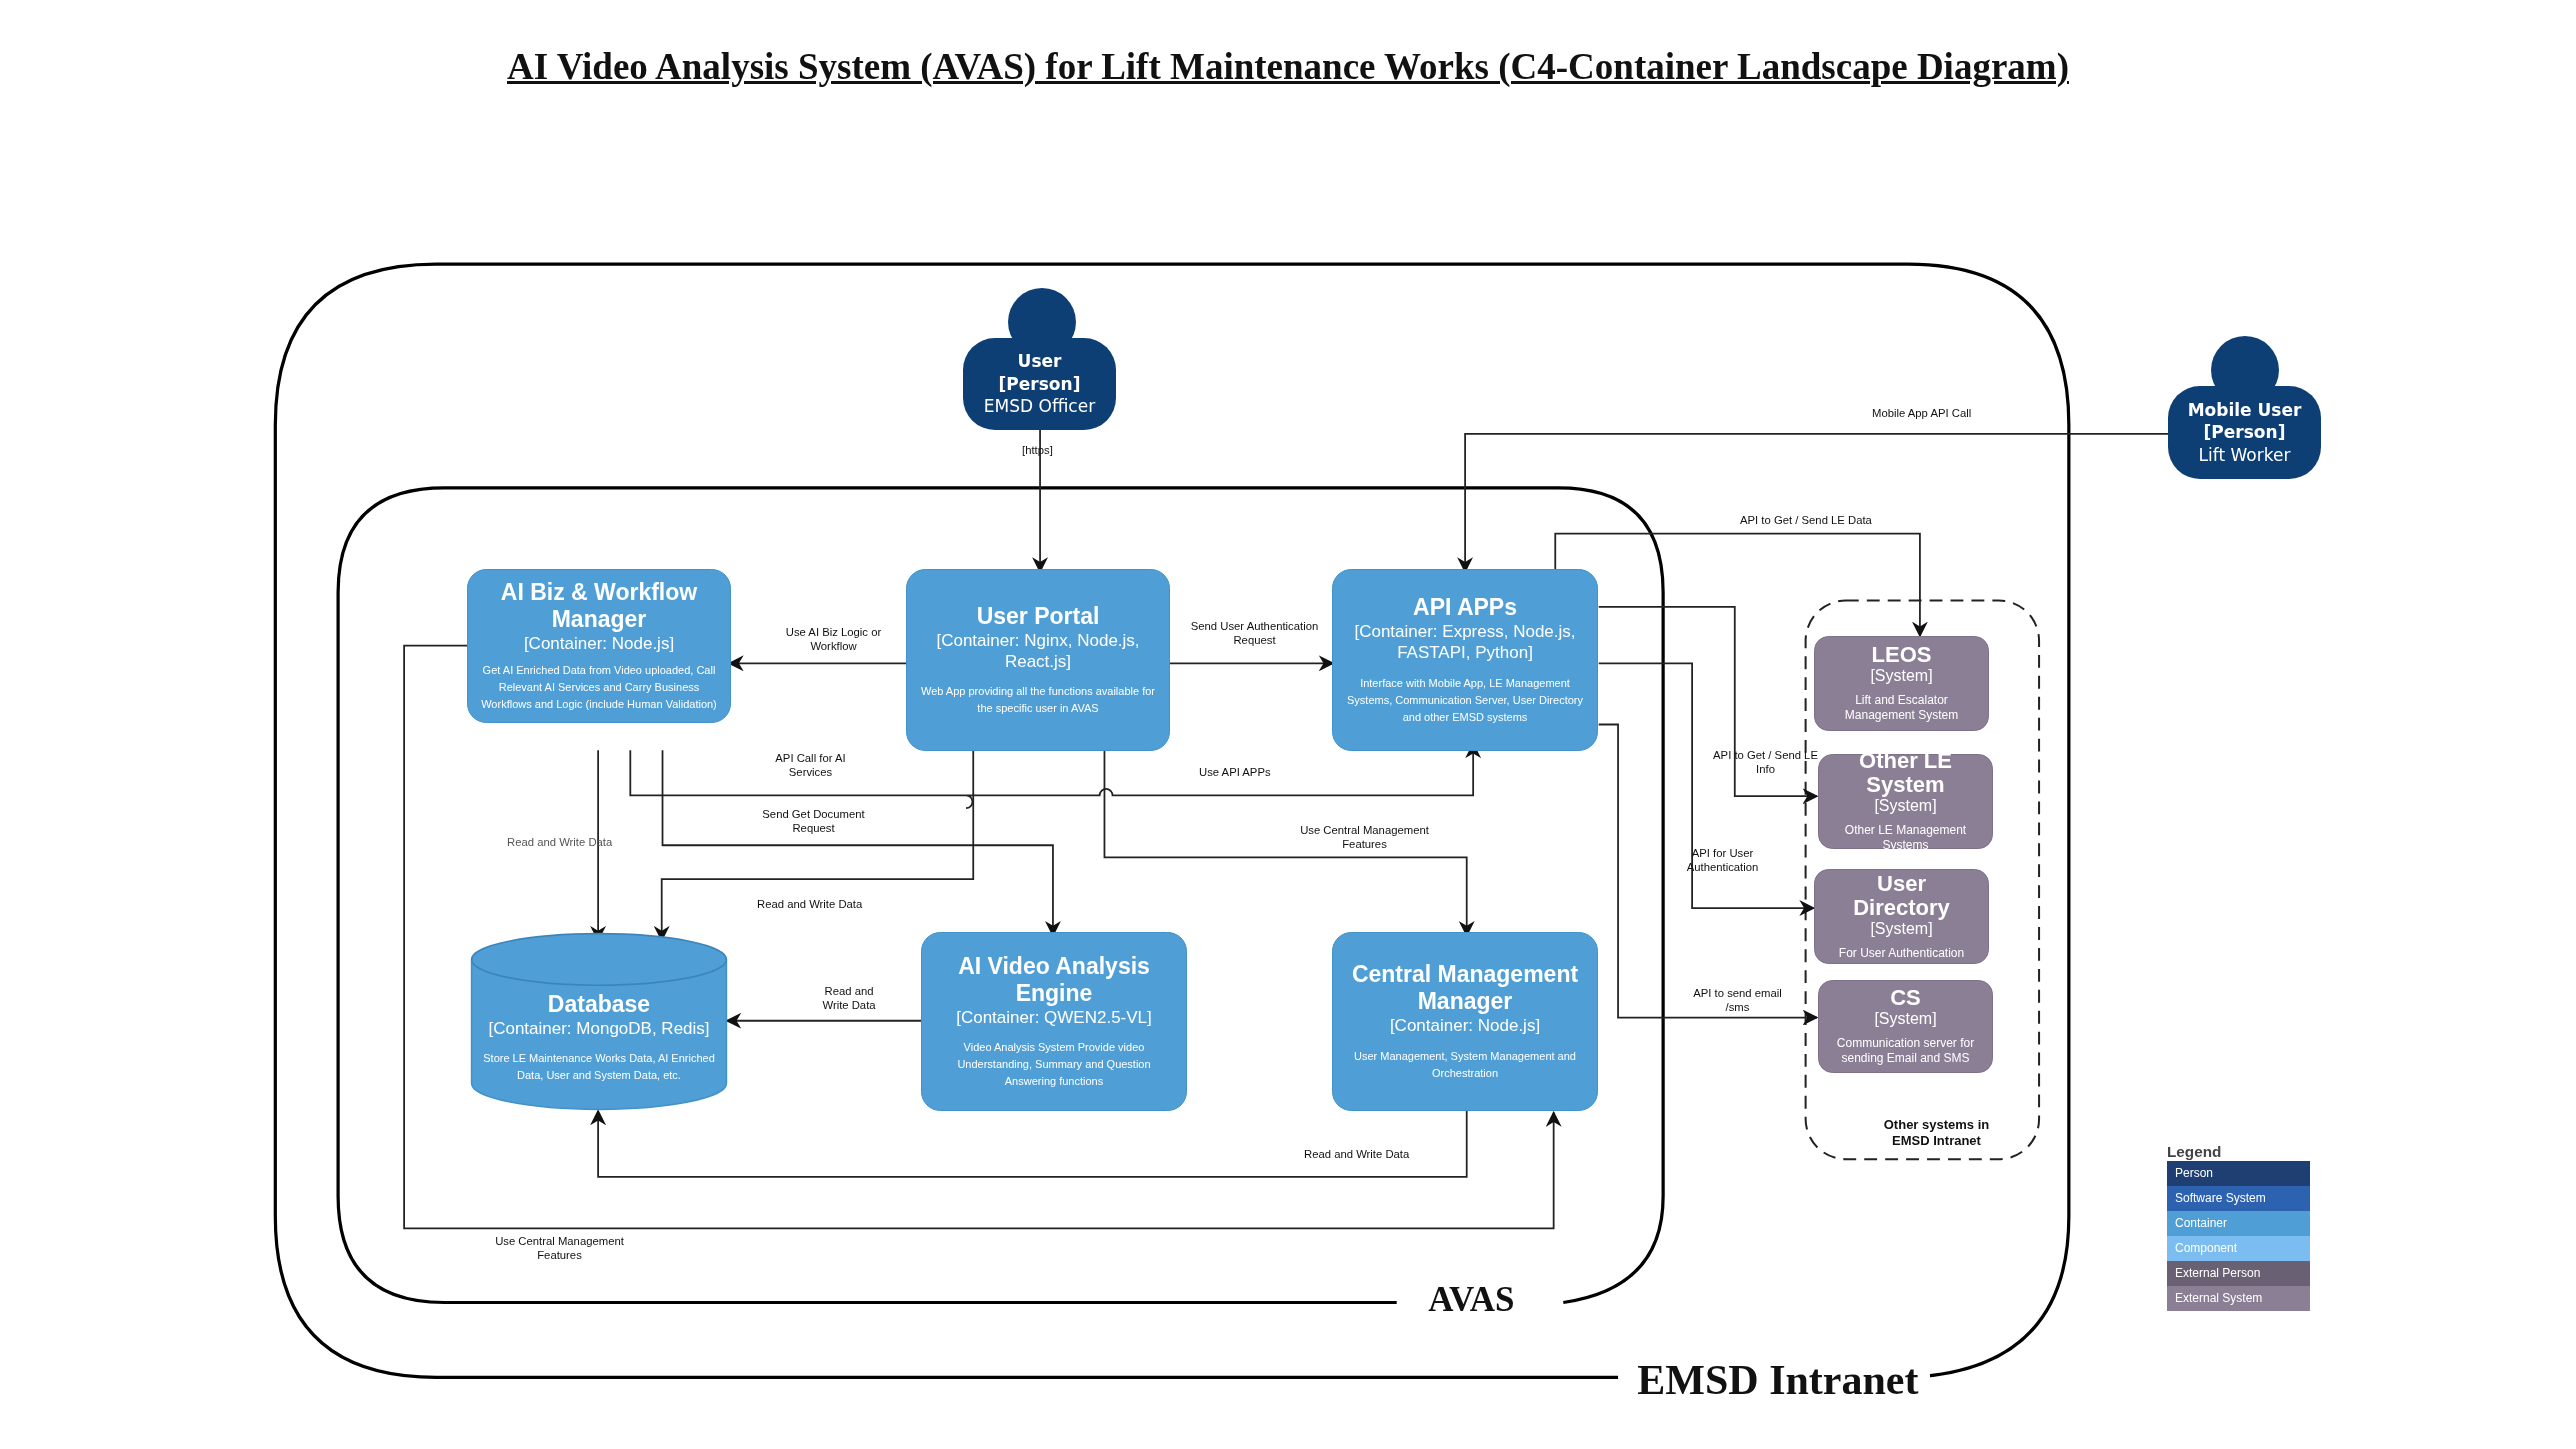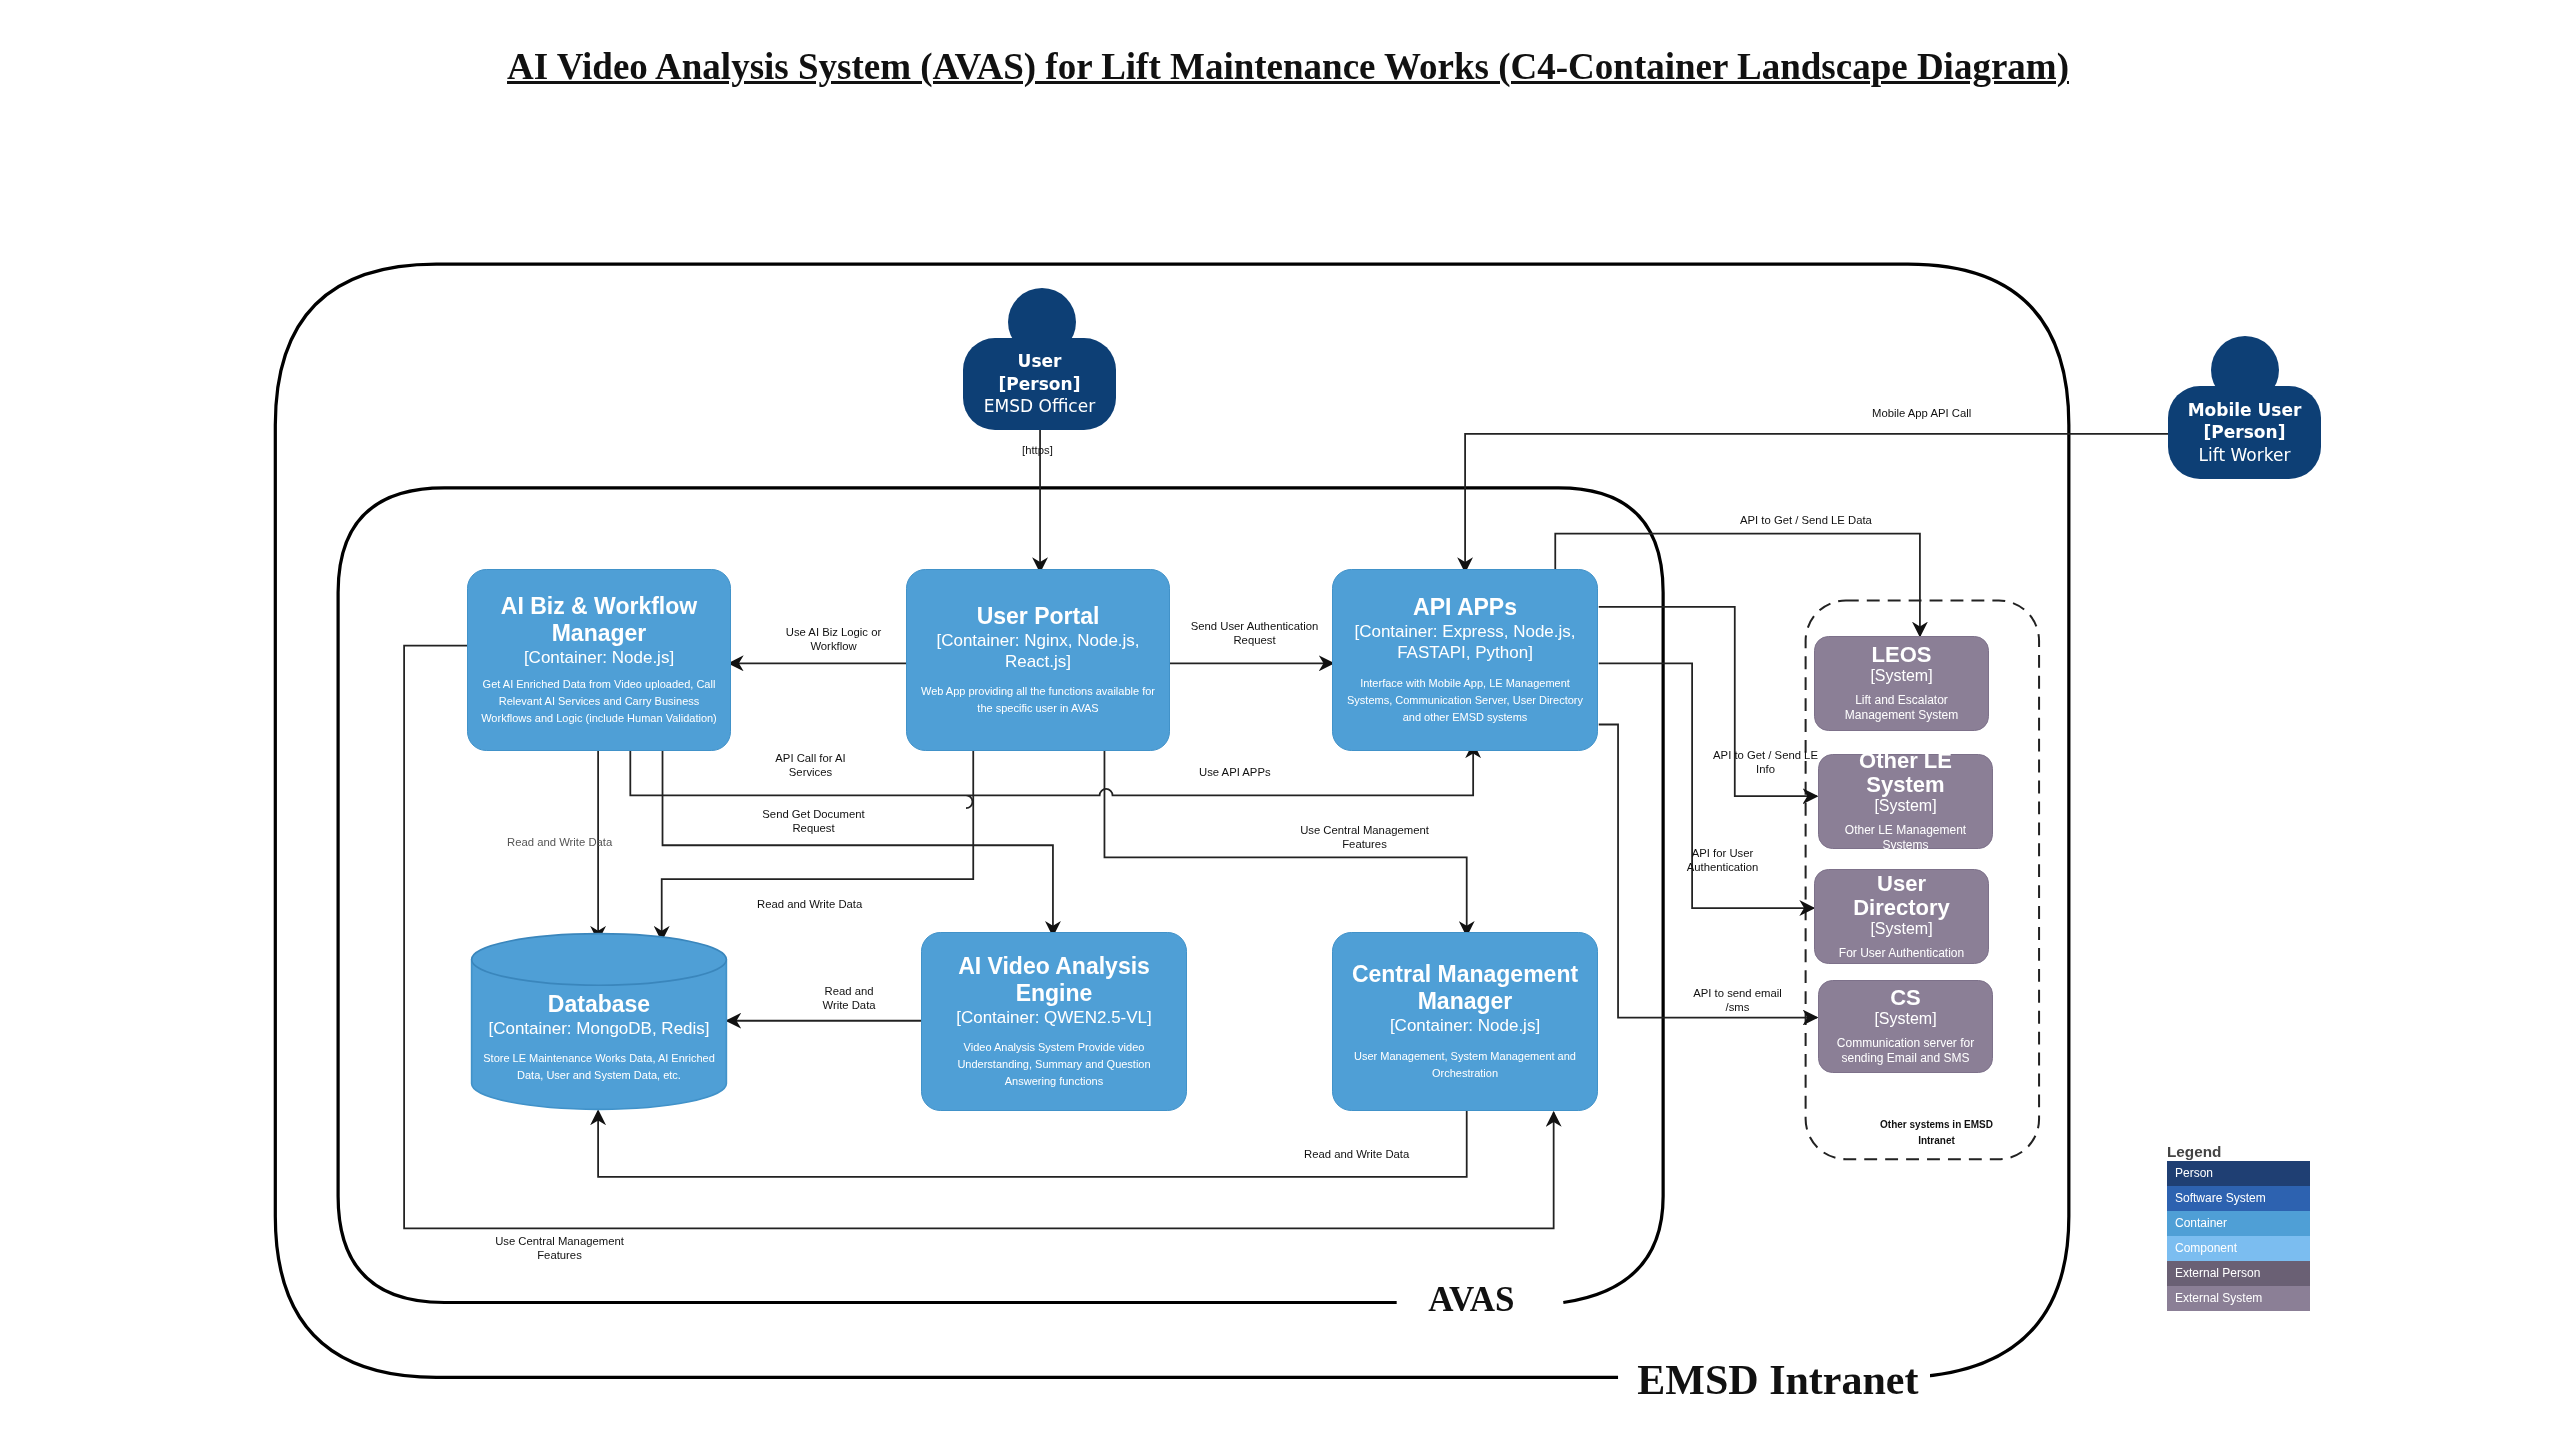--- a/index.html
+++ b/index.html
@@ -16,21 +16,21 @@
   .ext .b-title { font-size:22px; line-height:24px; }
   .ext .b-tech { font-size:16px; line-height:17.7px; }
   .ext .b-desc { font-size:12px; line-height:15.3px; margin-top:8px; }
   .person { position:absolute; }
   .person .head { position:absolute; width:68px; height:68px; border-radius:50%; background:#0d3f75; }
   .person .body { position:absolute; background:#0d3f75; border-radius:32px; color:#fff; text-align:center; display:flex; flex-direction:column; justify-content:center; font-family:"DejaVu Sans", sans-serif; }
   .person .pn { font-weight:bold; font-size:17px; line-height:22.5px; }
   .person .pr { font-size:17px; line-height:23px; }
   .lbl { position:absolute; font-size:11.3px; line-height:13.7px; color:#111; text-align:center; white-space:nowrap; }
   .lbl.grey { color:#555; }
-  .lbl.bold { font-weight:bold; font-size:10px; line-height:16px; }
+  .lbl.bold { font-weight:bold; font-size:13px; line-height:16px; }
   .legend { position:absolute; left:2167px; top:1143px; width:143px; }
   .legend-title { font-weight:bold; font-size:15.3px; color:#444; line-height:17.7px; }
   .legend-item { height:25px; line-height:25px; color:#fff; font-size:12px; padding-left:8px; box-sizing:border-box; }
 </style>
 </head>
 <body>
 
 <div class="title">AI Video Analysis System (AVAS) for Lift Maintenance Works  (C4-Container Landscape Diagram)</div>
 
 <svg class="wires" viewBox="0 0 3200 1800">
@@ -95,21 +95,21 @@
 </div>
 <div class="person" style="left:2168px; top:336px;">
   <div class="head" style="left:43px; top:0;"></div>
   <div class="body" style="left:0; top:50px; width:153px; height:93px;">
     <div class="pn">Mobile User</div>
     <div class="pn">[Person]</div>
     <div class="pr">Lift Worker</div>
   </div>
 </div>
 
-<div class="box container" style="left:467px; top:569px; width:264px; height:182px;">
+<div class="box container" style="left:467px; top:569px; width:264px; height:154px;">
   <div class="b-title">AI Biz &amp; Workflow Manager</div>
   <div class="b-tech">[Container: Node.js]</div>
   <div class="b-desc" style="margin-top:8px;">Get AI Enriched Data from Video uploaded, Call Relevant AI Services and Carry Business Workflows and Logic (include Human Validation)</div>
 </div>
 <div class="box container" style="left:906px; top:569px; width:264px; height:182px;">
   <div class="b-title">User Portal</div>
   <div class="b-tech">[Container: Nginx, Node.js, React.js]</div>
   <div class="b-desc">Web App providing all the functions available for the specific user in AVAS</div>
 </div>
 <div class="box container" style="left:1332px; top:569px; width:266px; height:182px;">

